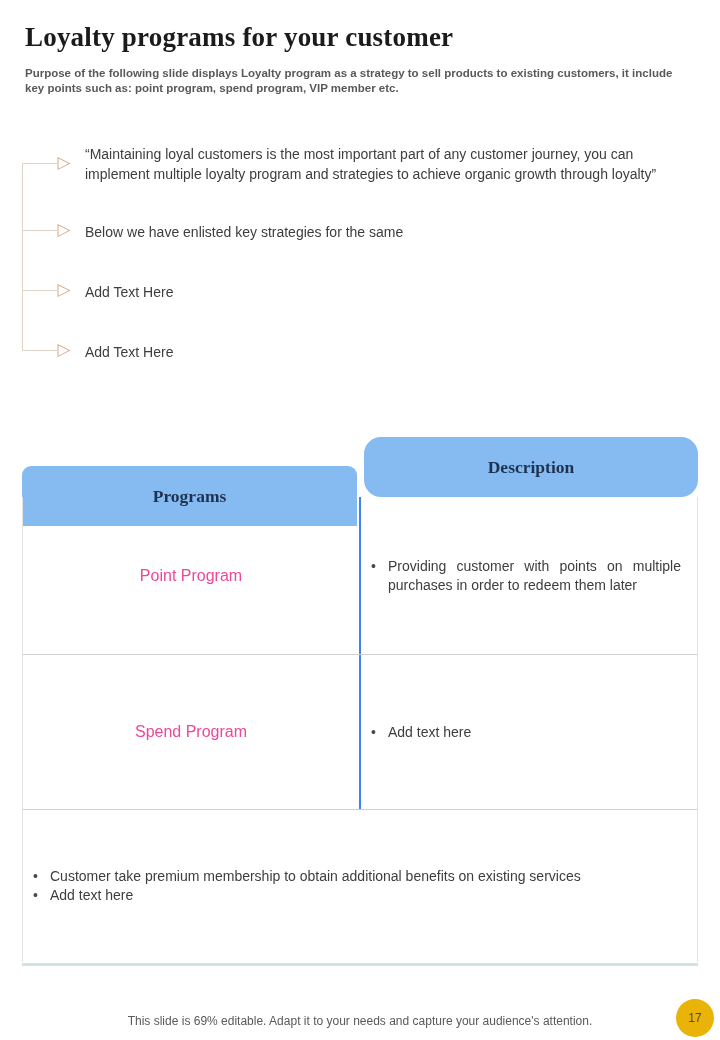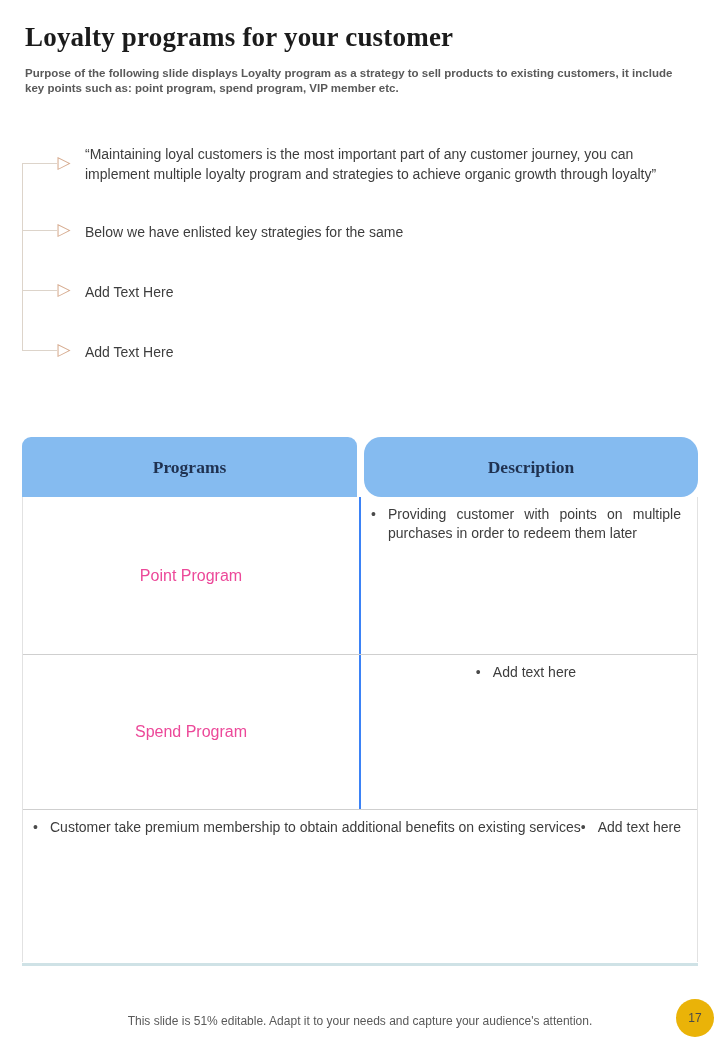--- a/index.html
+++ b/index.html
@@ -19,31 +19,31 @@
   .tri{position:absolute;left:55px;width:18px;height:18px;display:flex;align-items:center;
        justify-content:center;color:#d5a98c;font-size:17px;line-height:18px;}
 
   .bullet-text{position:absolute;left:85px;width:600px;font-size:14px;line-height:20px;
                color:#3d3d3d;}
 
   
   .th{position:absolute;top:437px;height:60px;background:#85bbf0;
       border-radius:9px 9px 0 0;display:flex;align-items:center;justify-content:center;
       font-family:"Liberation Serif",serif;font-weight:bold;font-size:17.5px;color:#1f3150;}
-  .th-left{left:22px;width:335px;}
+  .th-left{left:22px;width:335px;margin-top:29px;}
   .th-right{left:364px;width:334px;border-radius:17px;}
 
   .tbody{position:absolute;left:22px;top:497px;width:676px;
          border-left:1px solid #e2e2e2;border-right:1px solid #e2e2e2;box-sizing:border-box;}
   .trow{display:flex;box-sizing:border-box;}
   .trow.sep{border-bottom:1px solid #cfcfcf;}
   .cell-program{flex:0 0 338px;border-right:2px solid #3b82f6;box-sizing:border-box;
                 display:flex;align-items:center;justify-content:center;
                 font-size:16px;color:#ec4899;text-align:center;}
-  .cell-desc{flex:1;display:flex;justify-content:center;
+  .cell-desc{flex:1;display:flex;flex-direction:column;justify-content:center;
              padding:8px 16px 8px 10px;box-sizing:border-box;}
   .desc-item{display:flex;font-size:14px;line-height:19px;color:#3d3d3d;}
   .desc-item::before{content:"\2022";flex:0 0 17px;color:#4a4a4a;}
   .desc-item span{flex:1;text-align:justify;}
   .table-bottom{position:absolute;left:22px;top:963px;width:676px;height:3px;background:#cfe2e6;}
 
   
   .footer{position:absolute;left:0;top:1014px;width:720px;text-align:center;
           font-size:12px;color:#595959;}
   .page-circle{position:absolute;left:676px;top:999px;width:38px;height:38px;border-radius:50%;
@@ -103,18 +103,18 @@
           </div>
         <div class="desc-item">
           <span>Add text here</span>
           </div>
       </div>
     </div>
 
   </div>
   <div class="table-bottom"></div>
 
-  <div class="footer">This slide is 51% editable. Adapt it to your needs and capture your audience's attention.</div>
+  <div class="footer">This slide is 69% editable. Adapt it to your needs and capture your audience's attention.</div>
   <div class="page-circle">
     <span>17</span>
   </div>
 
 </div>
 
 </body></html>

